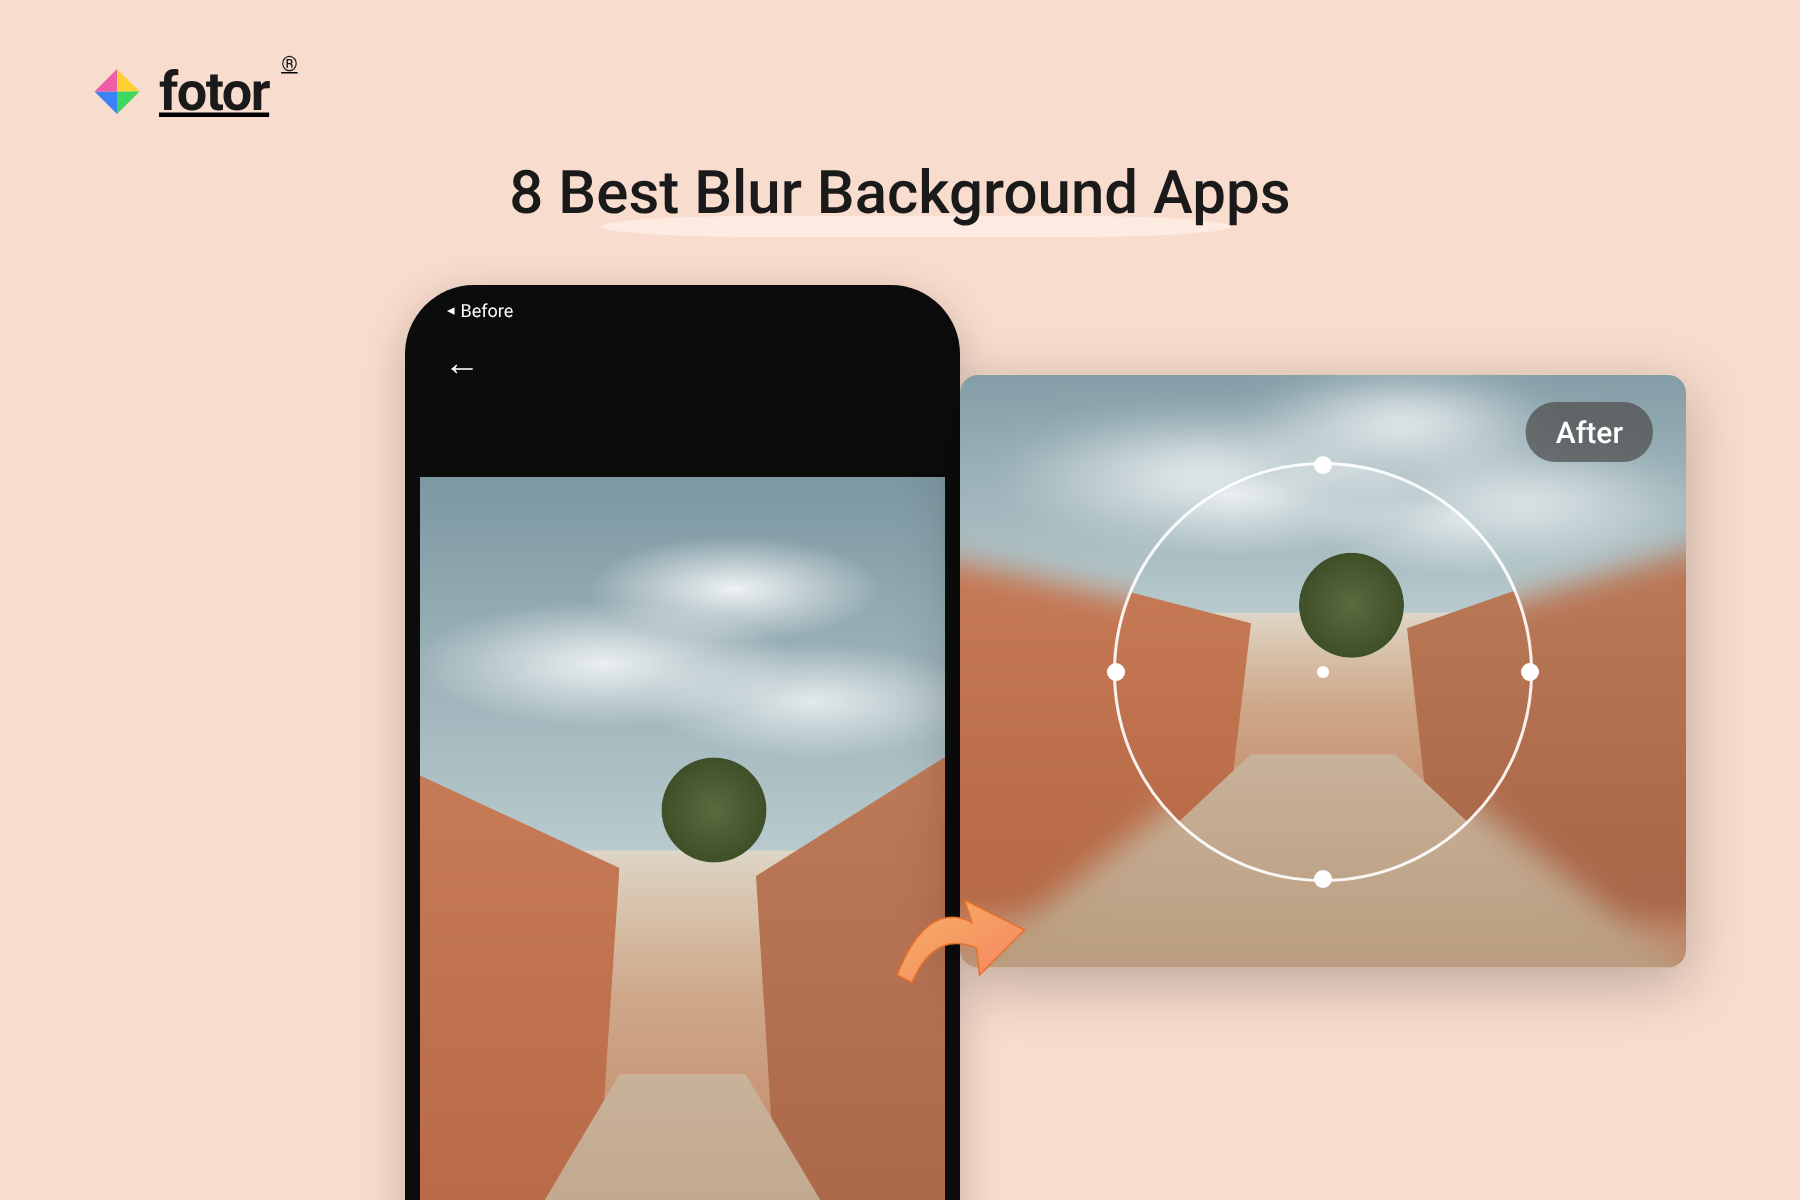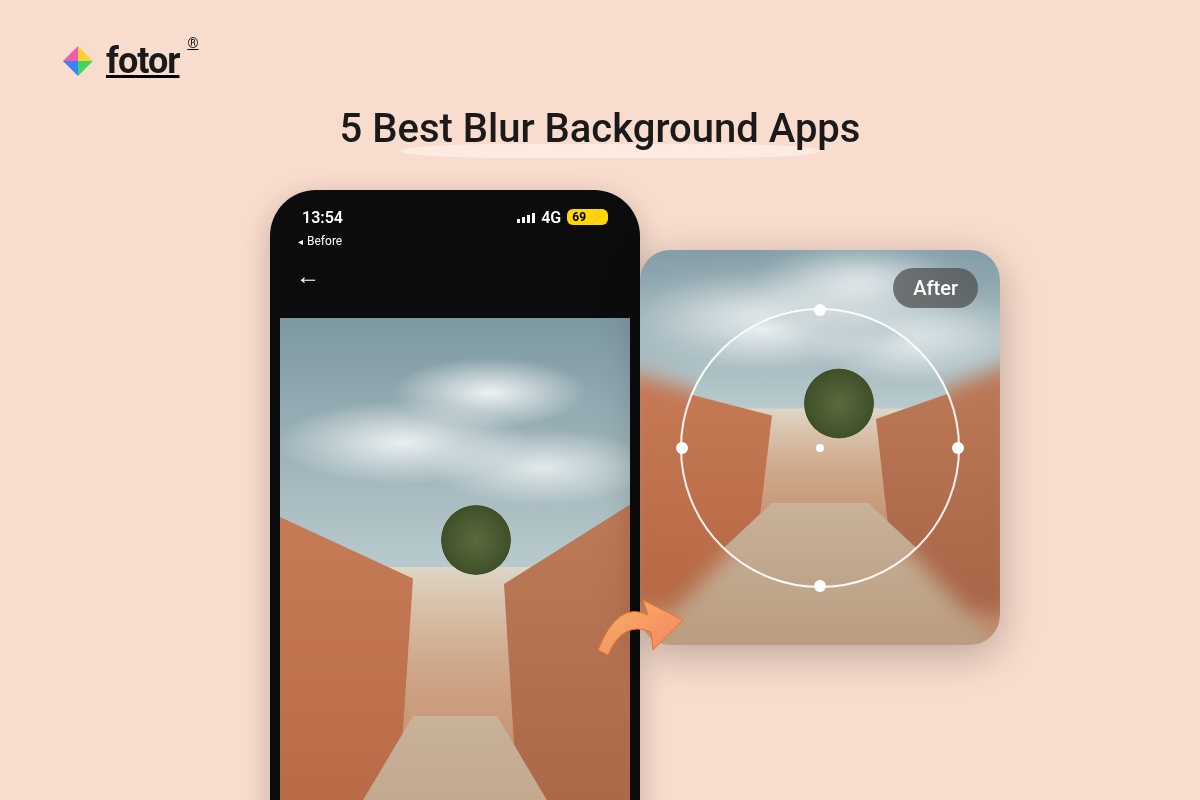--- a/index.html
+++ b/index.html
@@ -184,23 +184,23 @@
     border-radius: 22px;
     z-index:5;
   }
   .badge-before { top: 14px; left: 20px; }
 
   
   .after-card {
     position:absolute;
     top: 250px;
     left: 640px;
-    width: 360px;
+    width: 484px;
     height: 395px;
-    border-radius: 30px;
+    border-radius: 12px;
     overflow:hidden;
     box-shadow: 0 10px 40px rgba(0,0,0,0.25);
   }
   .after-card .street-scene.blurred {
     filter: blur(9px);
     transform: scale(1.1);
   }
   .after-sharp {
     position:absolute;
     top:50%; left:50%;
@@ -260,41 +260,25 @@
       <path d="M18 33 L3 18 L18 18 Z" fill="#3b82f6"></path>
       <path d="M3 18 L18 3 L18 18 Z" fill="#ef5da8"></path>
     </svg>
   </div>
   <span class="logo-text">fotor</span>
   <span class="logo-r">®</span>
 </div>
 
 <div class="title-wrap">
   <div class="title-underline"></div>
-  <h1 class="title">5 Best Blur Background Apps</h1>
+  <h1 class="title">8 Best Blur Background Apps</h1>
 </div>
 
 <div class="phone">
   <div class="phone-inner">
-    <div class="statusbar">
-      <span>13:54</span>
-      <div class="status-right">
-        <div class="signal-bars">
-          <span></span>
-            <span></span>
-            <span></span>
-            <span></span>
-        </div>
-        <span>4G</span>
-        <span class="battery">
-          <span>69</span>
-          <span>⚡</span>
-        </span>
-      </div>
-    </div>
     <div class="breadcrumb">
       <span class="tri">◂</span>
       <span>Before</span>
     </div>
     <div class="appbar">
       <span class="back-arrow">←</span>
     </div>
     <div class="photo-area">
       <div class="street-scene">
         <div class="sky-clouds"></div>

